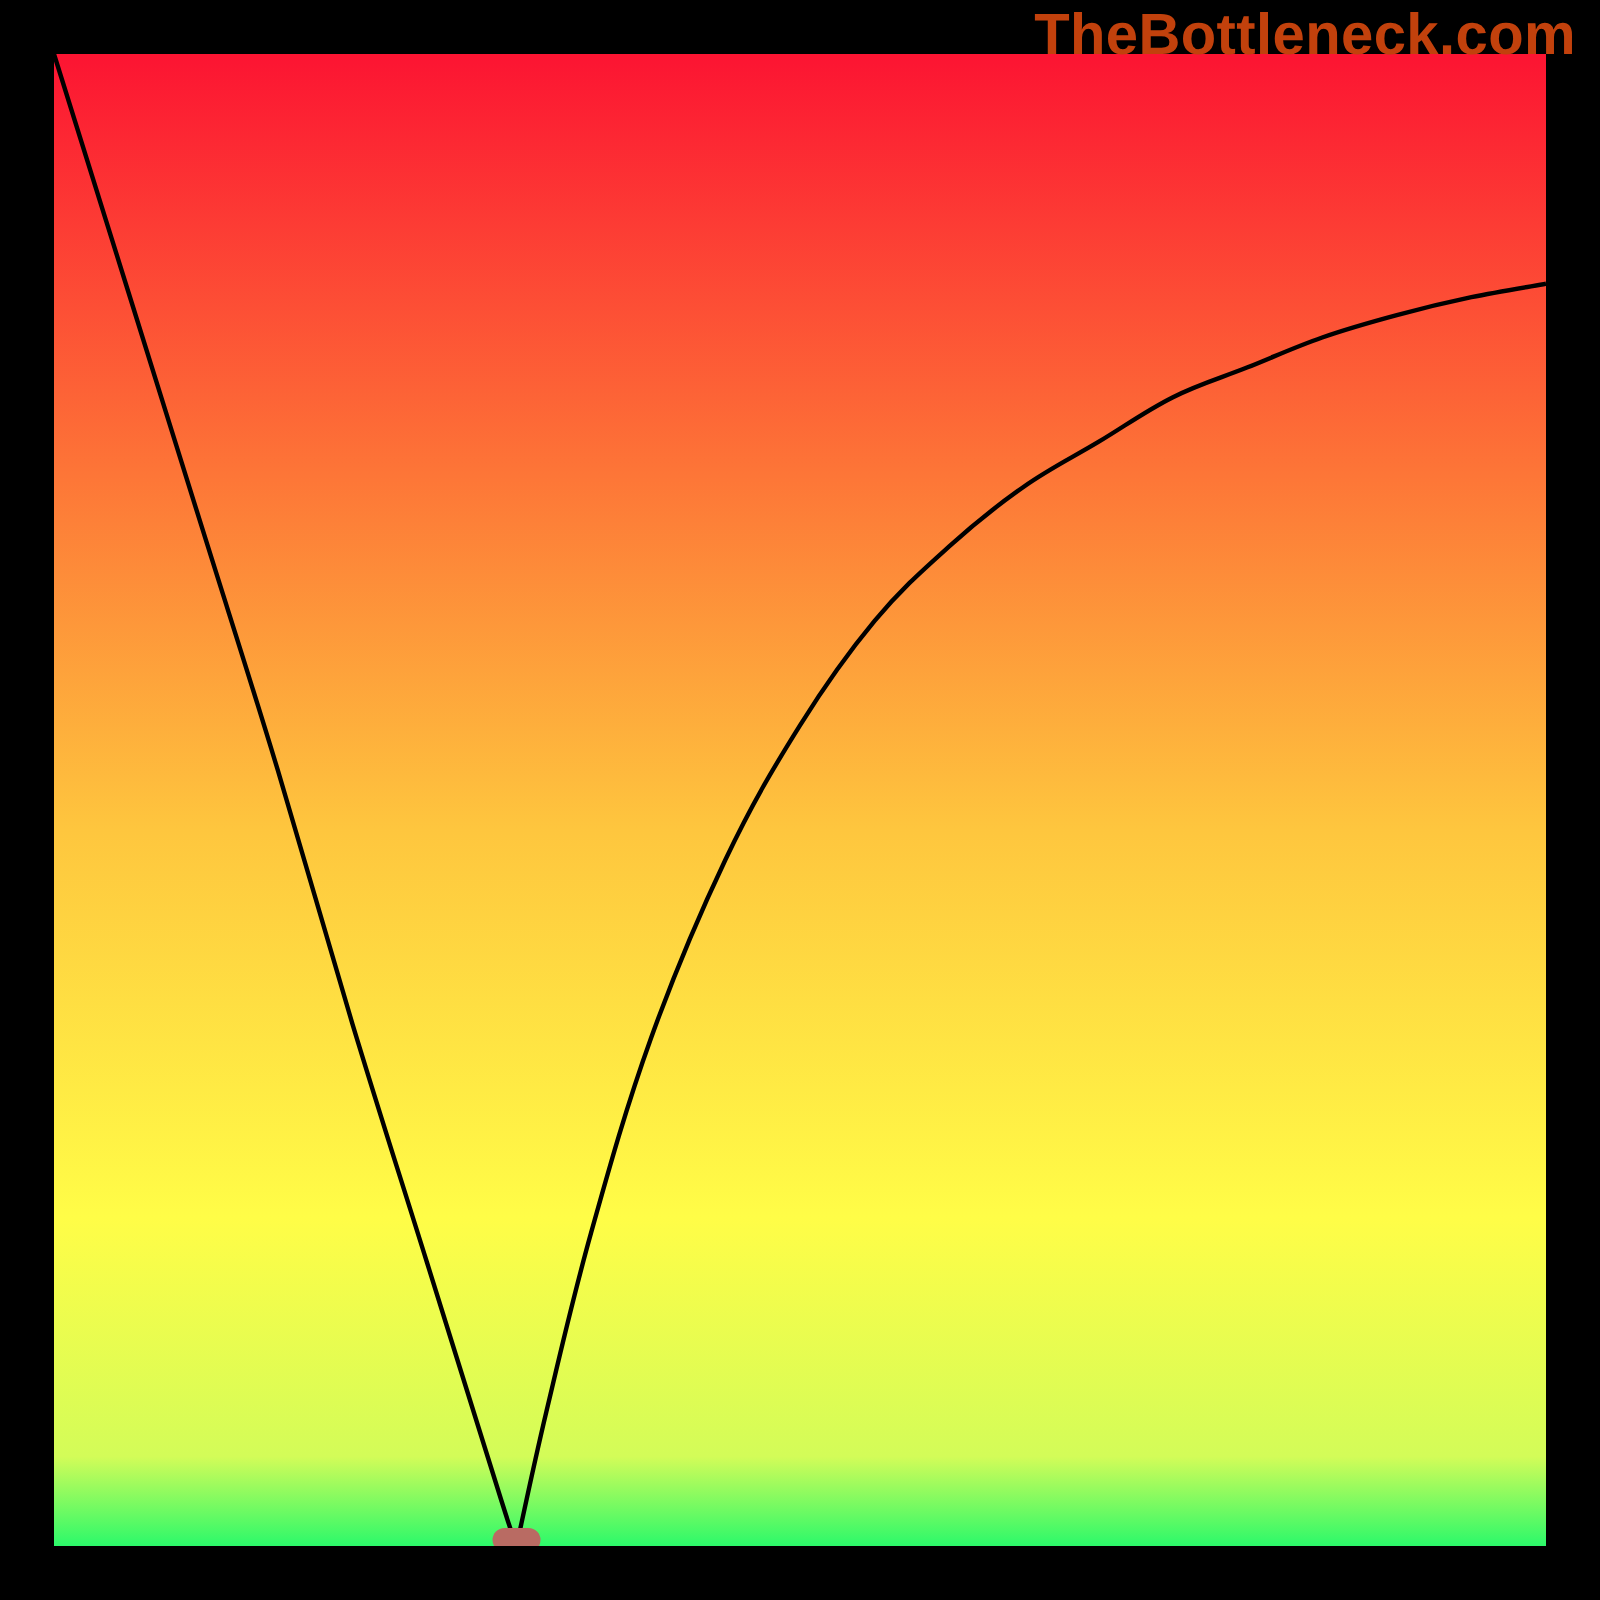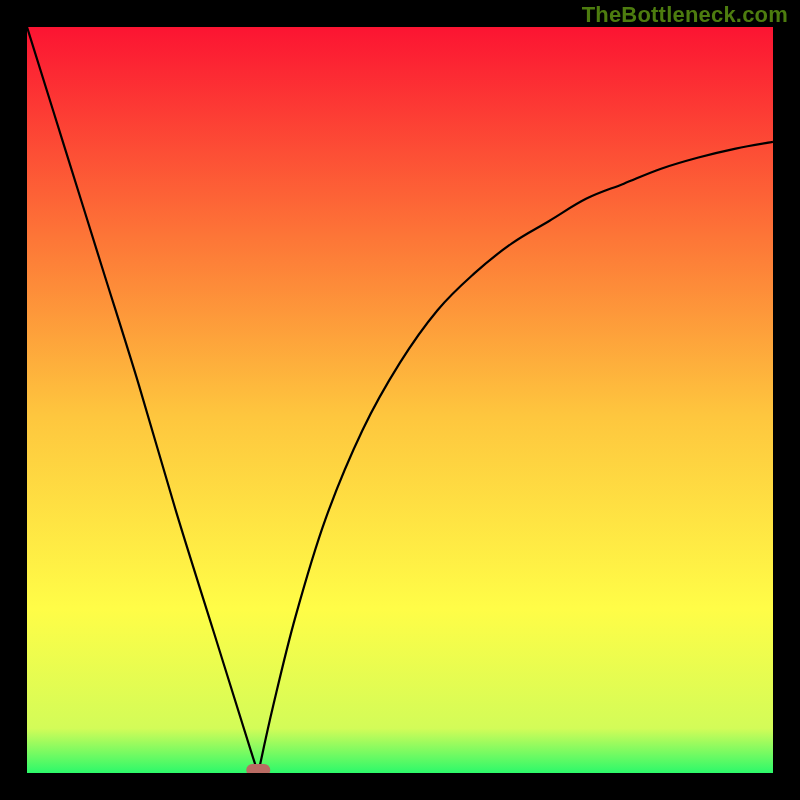--- a/index.html
+++ b/index.html
@@ -16,22 +16,22 @@
     left: 27px;
     top: 27px;
     width: 746px;
     height: 746px;
     overflow: hidden;
   }
   .watermark {
     position: absolute;
     top: 2px;
     right: 12px;
-    color: #4d7c0f;
-    font-size: 22px;
+    color: #c2410c;
+    font-size: 29px;
     font-weight: 600;
     letter-spacing: 0.2px;
     z-index: 10;
     user-select: none;
   }
   svg {
     display: block;
   }
   .curve {
     fill: none;

